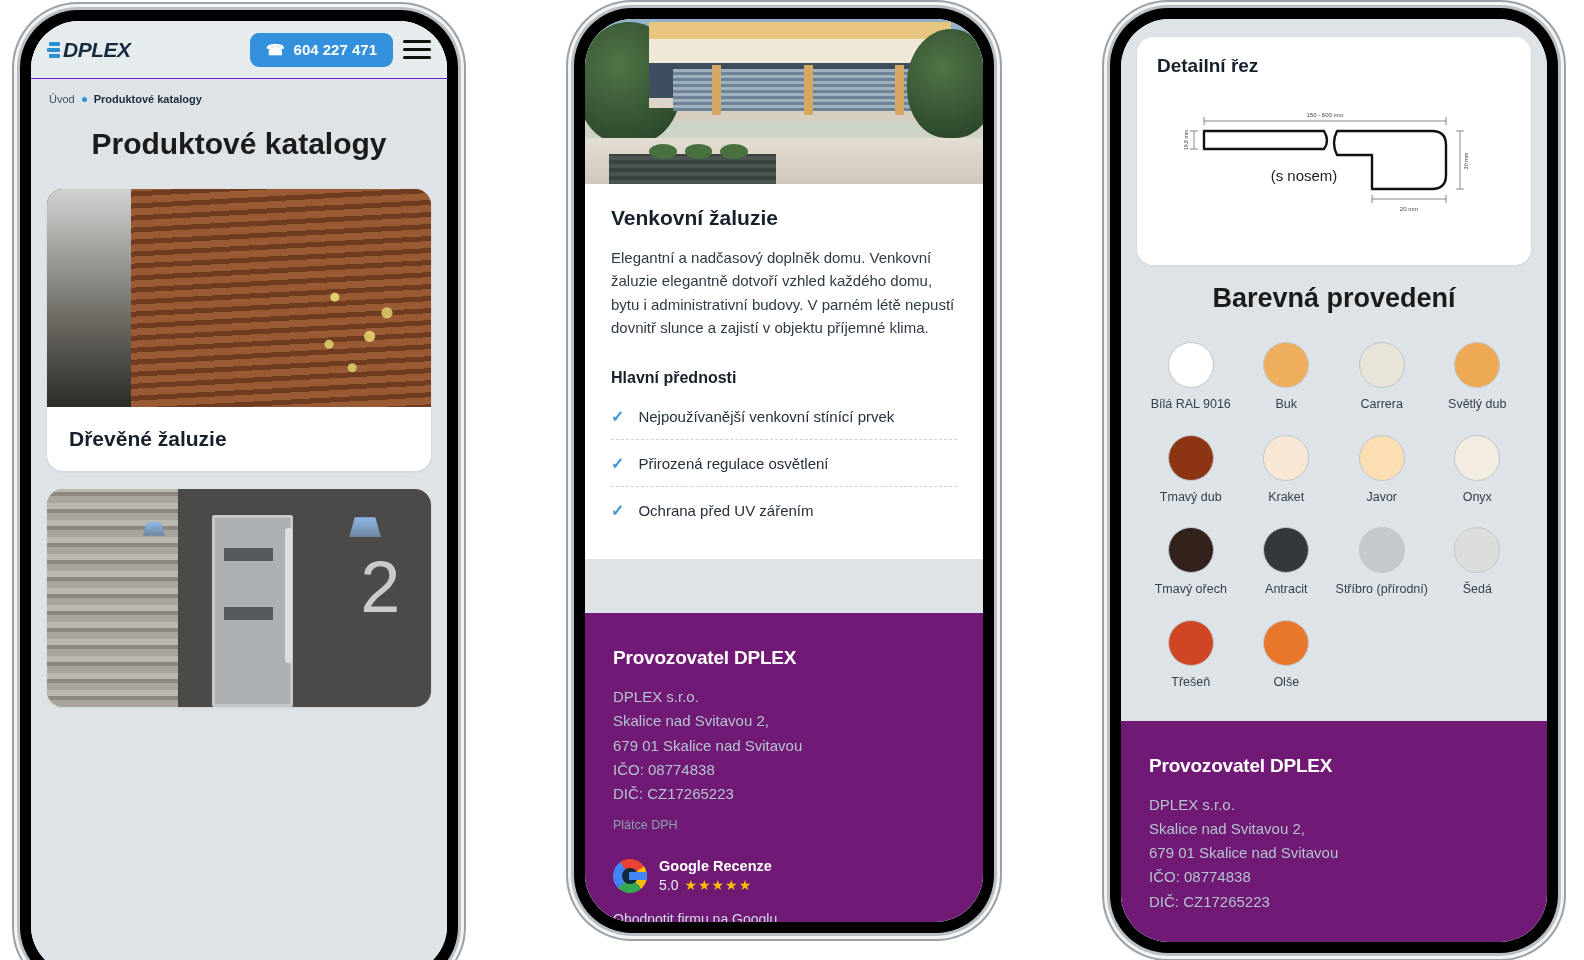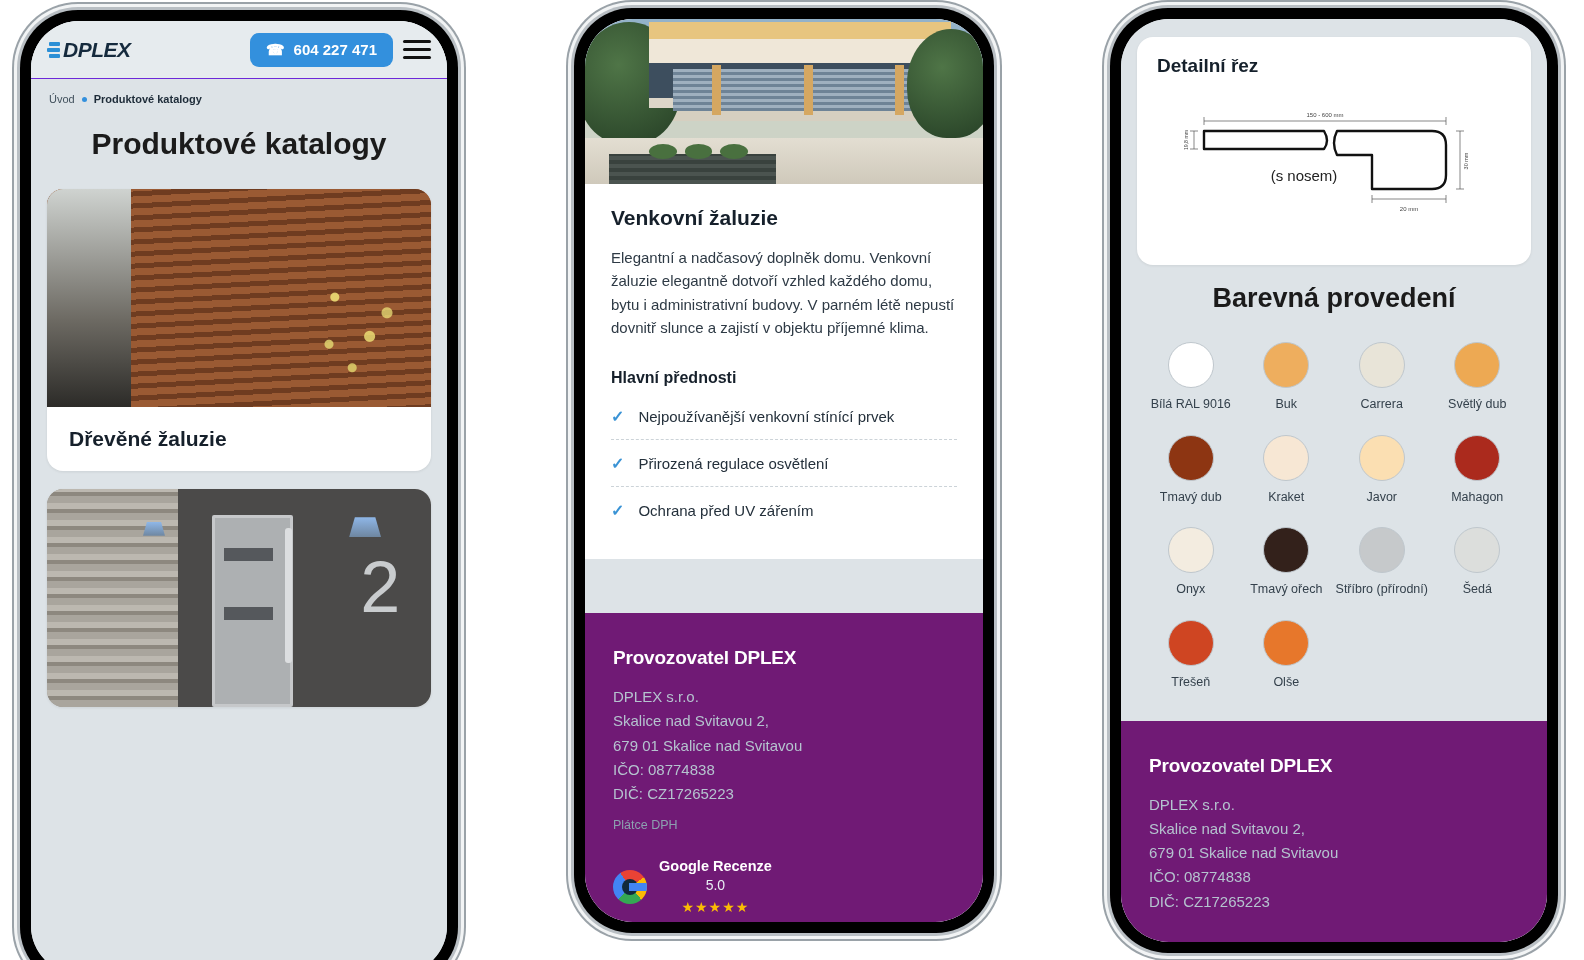--- a/index.html
+++ b/index.html
@@ -128,21 +128,21 @@
   .footer h4 { color:#fff; font-size:19px; margin-bottom:16px; letter-spacing:-.2px;}
   .footer .addr { font-size:15px; line-height:1.62; color:#b5c3cf; }
   .footer .dph { font-size:12.5px; color:#8da0b0; margin-top:12px; }
   .grow { display:flex; align-items:center; gap:12px; margin-top:26px; }
   .gicon { width:34px; height:34px; border-radius:50%; position:relative; overflow:hidden;
            background:conic-gradient(from -35deg,#ea4335 0 25%,#fbbc05 25% 48%,#34a853 48% 72%,#4285f4 72% 100%); }
   .gicon:after{content:"";position:absolute;left:50%;top:50%;transform:translate(-50%,-50%);
            width:16px;height:16px;border-radius:50%;background:#11293c;}
   .gicon:before{content:"";position:absolute;right:0;top:38%;width:52%;height:24%;background:#4285f4;z-index:2;}
   .grow .gt { font-size:14.5px; font-weight:bold; color:#fff; }
-  .grow .gs { font-size:14px; color:#e8eef3; display:flex; gap:6px; align-items:center; margin-top:3px;flex-direction:column;}
+  .grow .gs { font-size:14px; color:#e8eef3; display:flex; gap:6px; align-items:center; margin-top:3px;}
   .stars { color:#fabb05; letter-spacing:1px; font-size:14px; }
   .glink { display:inline-block; margin-top:18px; font-size:14px; color:#cfdbe5;
            text-decoration:underline; cursor:pointer; }
 
   
   .drawcard { margin:18px 16px 0; background:#fff; border-radius:16px; padding:18px 20px 22px;
               box-shadow:0 1px 3px rgba(0,0,0,.07); }
   .drawcard h3 { font-size:19px; color:#15202b; margin-bottom:12px; }
   .swatch-sec { padding:18px 8px 30px; }
   .swatch-sec h2 { text-align:center; font-size:27px; font-weight:bold; color:#1b1b1b; margin-bottom:28px; }
@@ -339,30 +339,30 @@
               </div>
             <div class="sw">
                 <span class="dot" style="background: rgb(247, 231, 212);"></span>
                 <span class="lbl">Kraket</span>
               </div>
             <div class="sw">
                 <span class="dot" style="background: rgb(251, 223, 178);"></span>
                 <span class="lbl">Javor</span>
               </div>
             <div class="sw">
-                <span class="dot" style="background: rgb(171, 42, 29);"></span>
-                <span class="lbl">Mahagon</span>
-              </div>
-            <div class="sw">
                 <span class="dot" style="background: rgb(243, 236, 224);"></span>
                 <span class="lbl">Onyx</span>
               </div>
             <div class="sw">
                 <span class="dot" style="background: rgb(51, 33, 27);"></span>
                 <span class="lbl">Tmavý ořech</span>
+              </div>
+            <div class="sw">
+                <span class="dot" style="background: rgb(51, 57, 58);"></span>
+                <span class="lbl">Antracit</span>
               </div>
             <div class="sw">
                 <span class="dot" style="background: rgb(198, 201, 203);"></span>
                 <span class="lbl">Stříbro (přírodní)</span>
               </div>
             <div class="sw">
                 <span class="dot" style="background: rgb(220, 222, 220);"></span>
                 <span class="lbl">Šedá</span>
               </div>
             <div class="sw">

